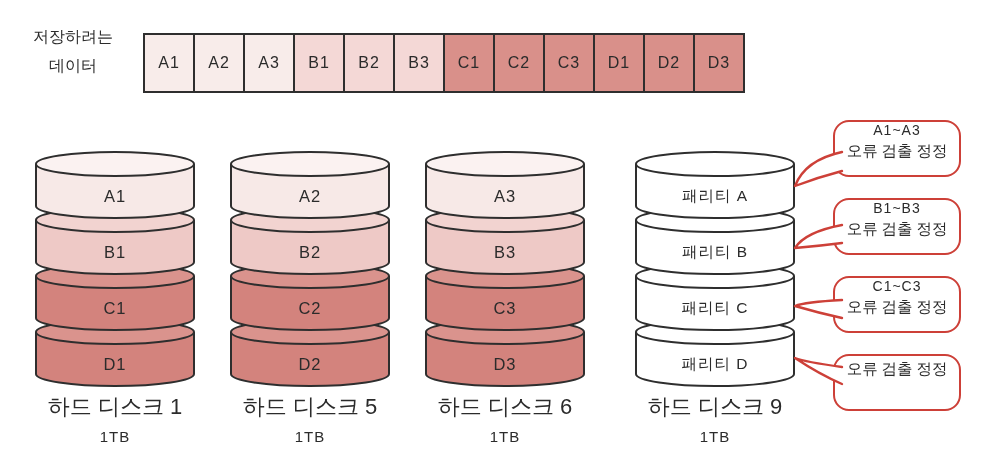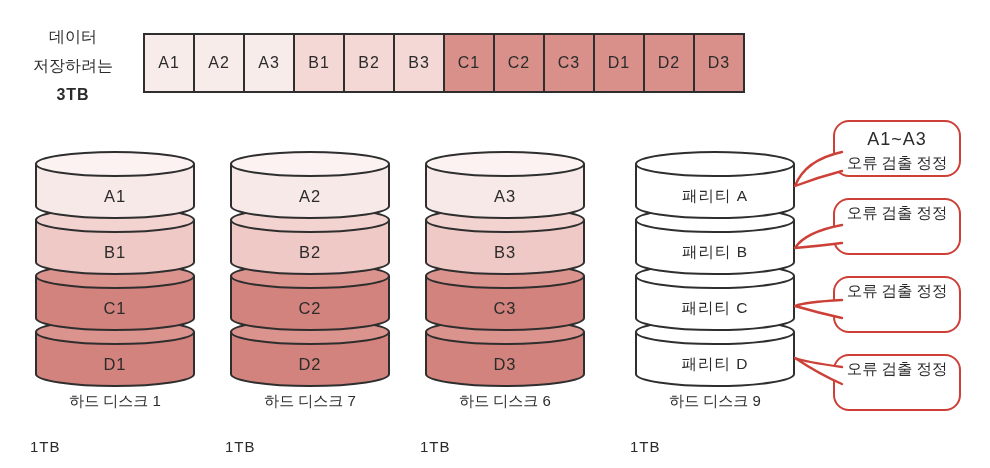--- a/index.html
+++ b/index.html
@@ -27,41 +27,40 @@
   .oln{stroke:#2e2e2e;stroke-width:2;}
   .f-a{fill:#f7e9e7;}  .ft-a{fill:#fbf2f1;}
   .f-b{fill:#eec9c6;}  .ft-b{fill:#f2d3d0;}
   .f-c{fill:#d3837d;}  .ft-c{fill:#da938d;}
   .f-d{fill:#d3837d;}  .ft-d{fill:#da938d;}
   .f-p{fill:#ffffff;}  .ft-p{fill:#ffffff;}
   .seg-label{font-family:"Liberation Sans","DejaVu Sans",sans-serif;font-size:16.5px;
     fill:#2b2b2b;text-anchor:middle;letter-spacing:1px;}
   .seg-label-sm{font-size:15.5px;}
   
-  .disk-name{position:absolute;top:392px;width:170px;text-align:center;font-size:15px;}
-  .disk-cap{position:absolute;top:428px;width:170px;text-align:left;font-size:15px;letter-spacing:1px;margin-top:10px;}
+  .disk-name{position:absolute;top:392px;width:170px;text-align:center;font-size:22px;}
+  .disk-cap{position:absolute;top:428px;width:170px;text-align:center;font-size:15px;letter-spacing:1px;}
   
   .callout{position:absolute;left:833px;width:128px;height:57px;box-sizing:border-box;
     background:#ffffff;border:2.5px solid #cd4038;border-radius:16px;text-align:center;
     z-index:1;}
   .co-1{top:120px;} .co-2{top:198px;} .co-3{top:276px;} .co-4{top:354px;}
-  .co-range{margin-top:7px;font-size:18px;letter-spacing:1px;}
+  .co-range{font-size:14px;letter-spacing:1px;}
   .co-action{margin-top:3px;font-size:15.5px;font-family:Liberation Serif, serif;}
   .tails{position:absolute;left:0;top:0;width:990px;height:468px;z-index:2;pointer-events:none;}
   .tail{fill:#ffffff;stroke:#cd4038;stroke-width:2.4;stroke-linecap:round;stroke-linejoin:round;}
 </style>
 </head>
 <body>
 
 <div class="stage">
 
   <div class="src-label">
+    <div>저장하려는</div>
     <div>데이터</div>
-    <div>저장하려는</div>
-    <div class="tb">3TB</div>
   </div>
 
   <div class="block-row">
     <div class="blk bk-a">A1</div>
     <div class="blk bk-a">A2</div>
     <div class="blk bk-a">A3</div>
     <div class="blk bk-b">B1</div>
     <div class="blk bk-b">B2</div>
     <div class="blk bk-b">B3</div>
     <div class="blk bk-c">C1</div>
@@ -206,36 +205,38 @@
       <ellipse class="f-p oln" cx="85" cy="58" rx="79" ry="12"></ellipse>
         <rect class="f-p" x="6" y="16" width="158" height="42"></rect>
       <line class="oln" x1="6" y1="16" x2="6" y2="58"></line>
         <line class="oln" x1="164" y1="16" x2="164" y2="58"></line>
       <ellipse class="ft-p oln" cx="85" cy="16" rx="79" ry="12"></ellipse>
       <text class="seg-label seg-label-sm" x="85" y="53">패리티 A</text>
     </g>
   </svg>
 
   <div class="disk-name d1">하드 디스크 1</div>
-  <div class="disk-name d2">하드 디스크 7</div>
+  <div class="disk-name d2">하드 디스크 5</div>
   <div class="disk-name d3">하드 디스크 6</div>
   <div class="disk-name d4">하드 디스크 9</div>
   <div class="disk-cap d1">1TB</div>
   <div class="disk-cap d2">1TB</div>
   <div class="disk-cap d3">1TB</div>
   <div class="disk-cap d4">1TB</div>
 
   <div class="callout co-1">
     <div class="co-range">A1~A3</div>
     <div class="co-action">오류 검출 정정</div>
   </div>
   <div class="callout co-2">
+    <div class="co-range">B1~B3</div>
     <div class="co-action">오류 검출 정정</div>
   </div>
   <div class="callout co-3">
+    <div class="co-range">C1~C3</div>
     <div class="co-action">오류 검출 정정</div>
   </div>
   <div class="callout co-4">
     <div class="co-action">오류 검출 정정</div>
   </div>
 
   <svg class="tails" viewBox="0 0 990 468">
     <path class="tail" d="M842,152 Q805,160 795,186 Q819,177 842,171"></path>
     <path class="tail" d="M842,225 Q805,232 795,248 Q819,246 842,243"></path>
     <path class="tail" d="M842,300 Q805,302 795,306 Q819,313 842,318"></path>

